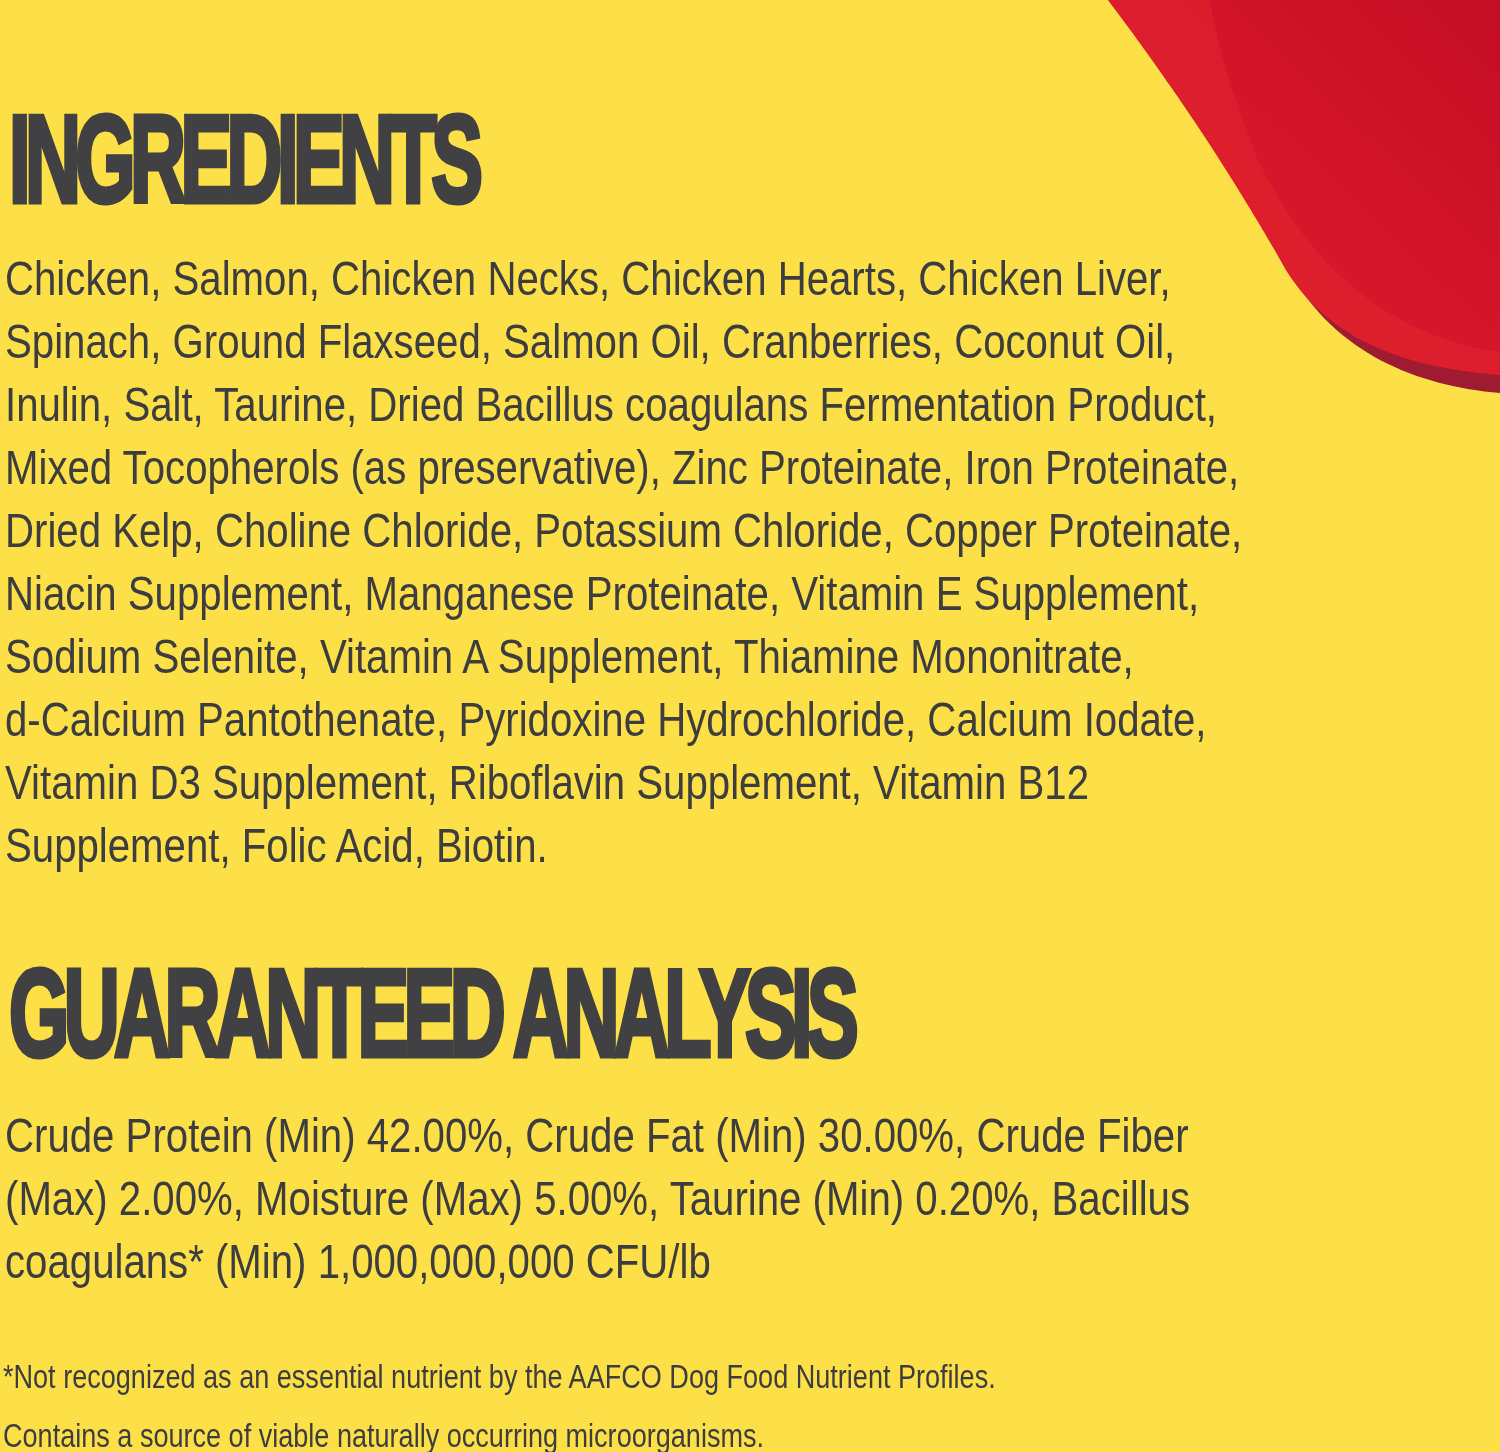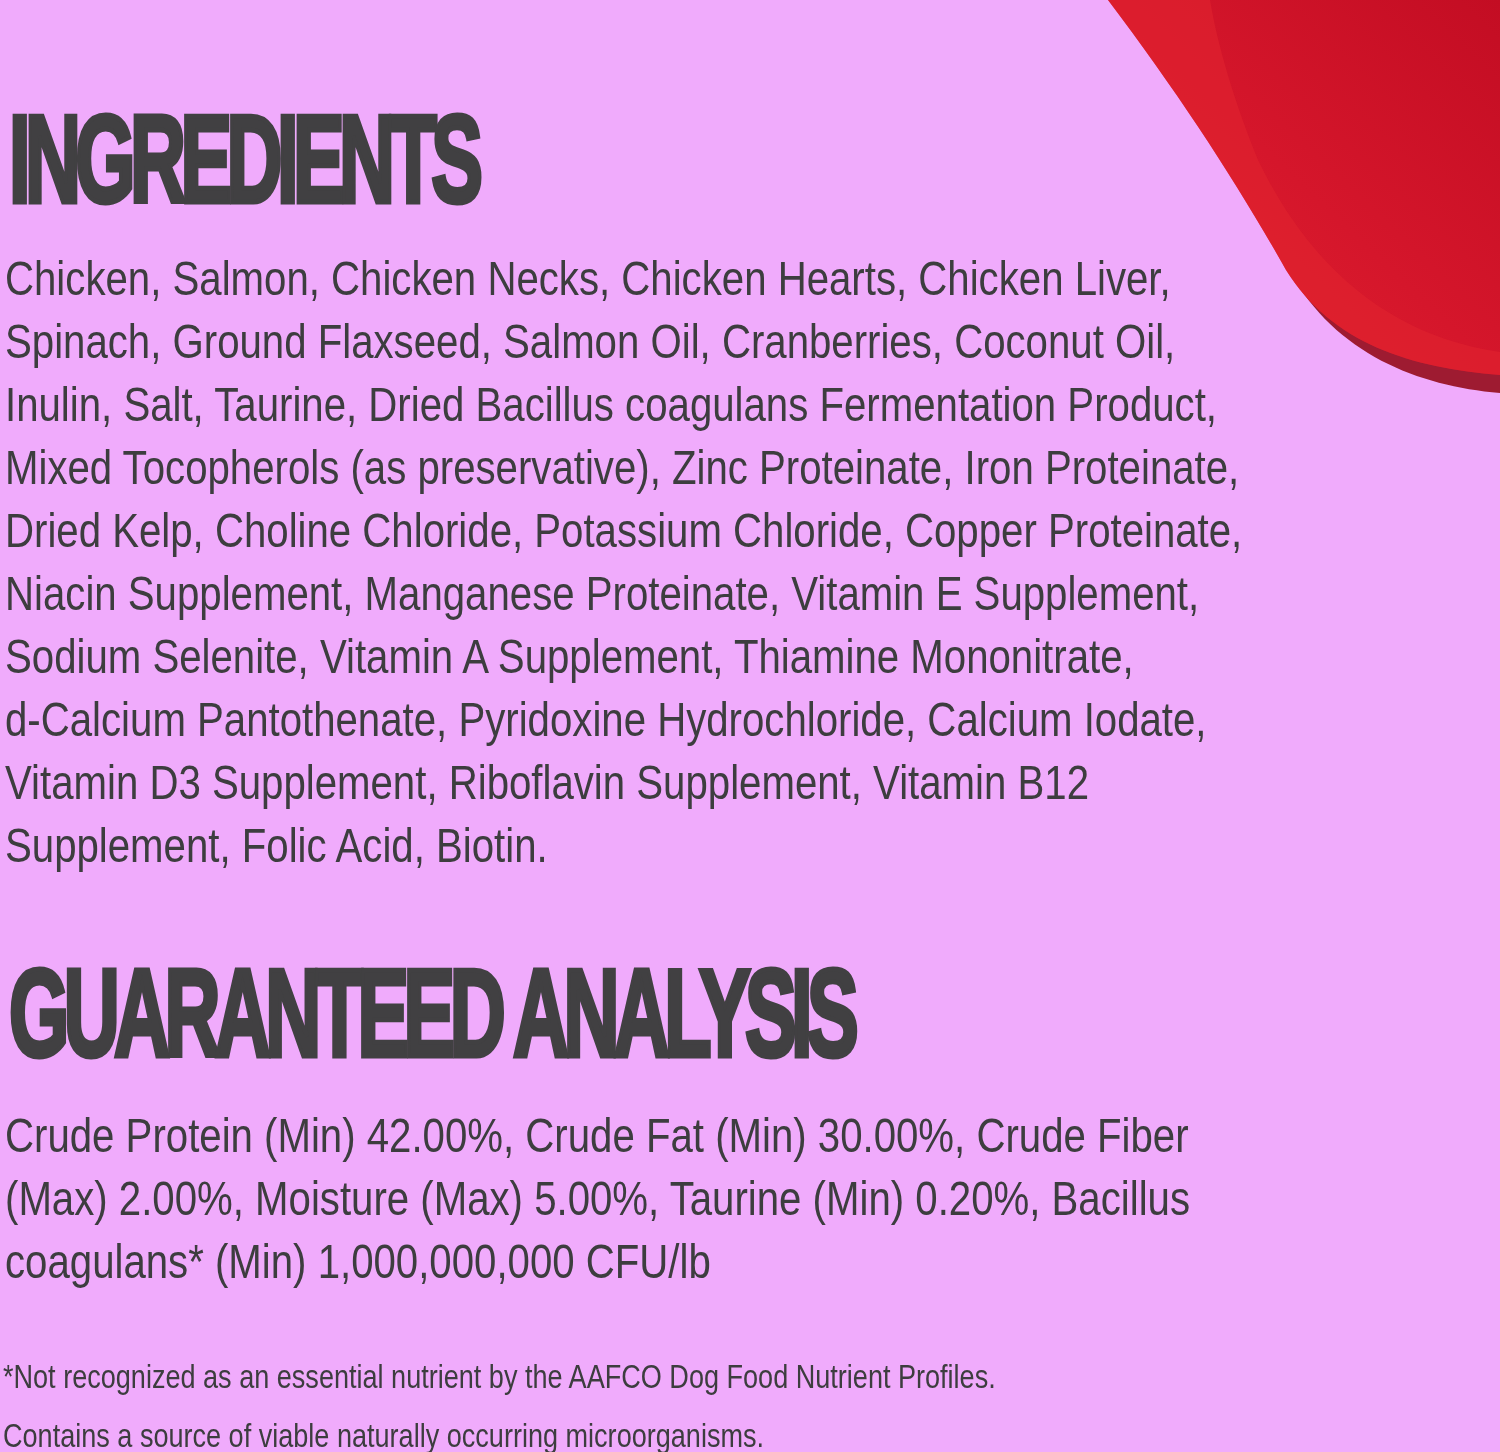--- a/index.html
+++ b/index.html
@@ -1,20 +1,20 @@
 <!DOCTYPE html>
 <html><head>
 <meta charset="utf-8">
 <style>
   html, body { margin: 0; padding: 0; background: #ffffff; }
   .page {
     position: relative;
     width: 1500px;
     height: 1452px;
-    background: #f0abfc;
+    background: #fde047;
     overflow: hidden;
     font-family: "Liberation Sans", "DejaVu Sans", sans-serif;
   }
   .swoosh {
     position: absolute;
     inset: 0;
     width: 100%;
     height: 100%;
     display: block;
     pointer-events: none;

